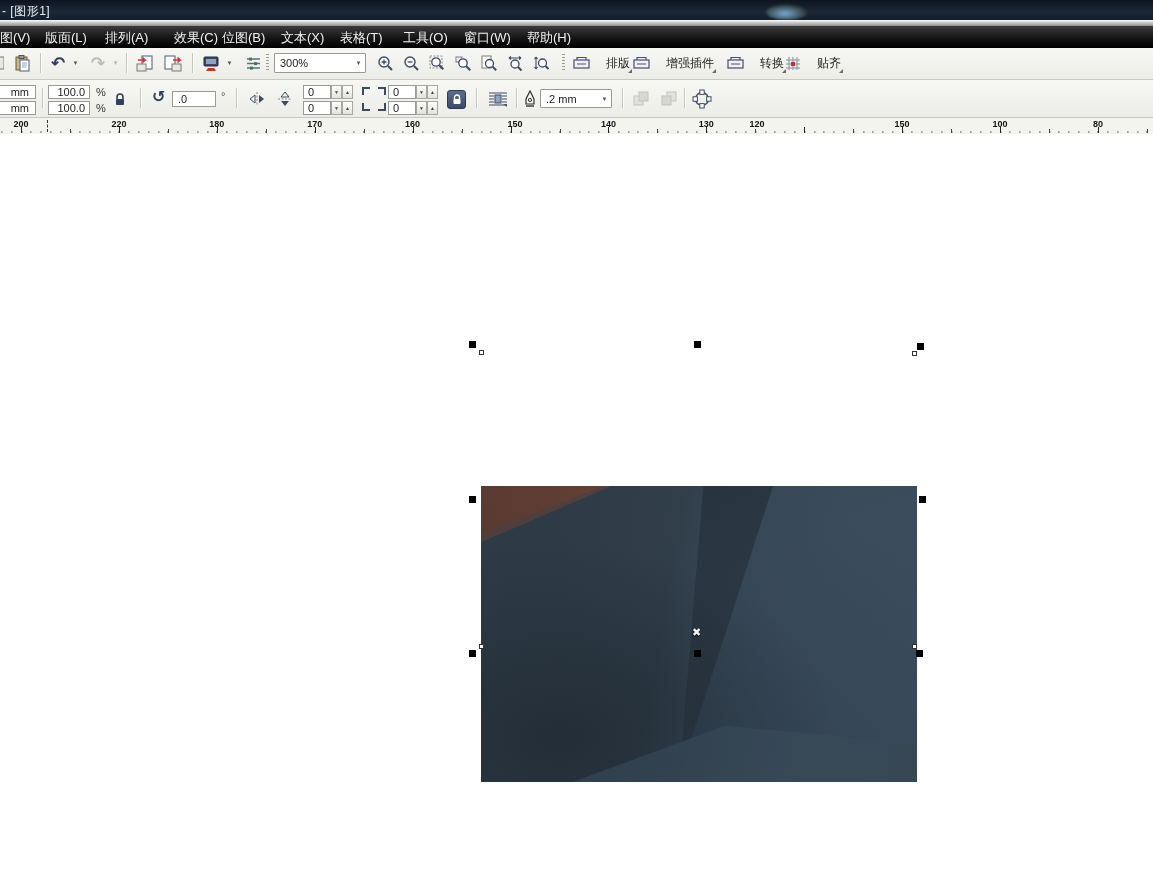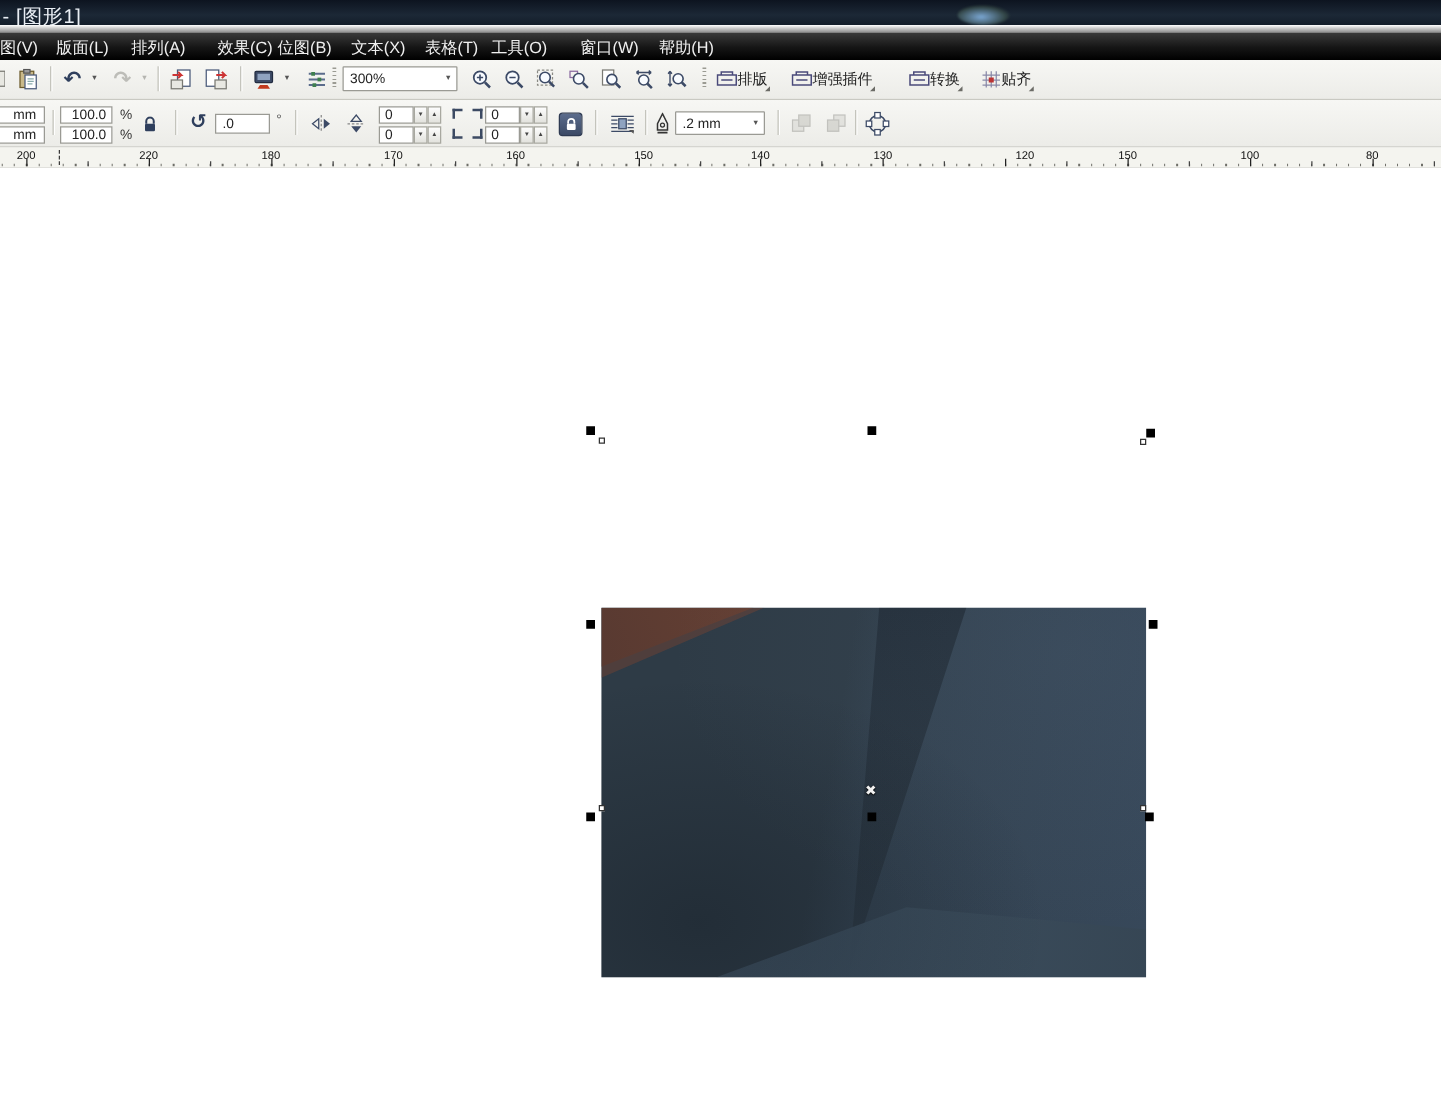--- a/index.html
+++ b/index.html
@@ -4,21 +4,21 @@
 <style>
   html,body{margin:0;padding:0;}
   body{
     width:1153px;height:887px;position:relative;overflow:hidden;
     font-family:"Liberation Sans","DejaVu Sans",sans-serif;
     background:#ffffff;
   }
   
   .titlebar{position:absolute;left:0;top:0;width:1153px;height:20px;
     background:linear-gradient(to bottom,#0d1420,#1c2836 60%,#131d2a);color:#e9eef4;}
-  .title-text{position:absolute;left:2px;top:3px;font-size:16px;letter-spacing:.5px;}
+  .title-text{position:absolute;left:2px;top:3px;font-size:12px;letter-spacing:.5px;}
   .title-glow{position:absolute;left:766px;top:4px;width:42px;height:16px;border-radius:50%;
     background:radial-gradient(ellipse at 45% 60%,rgba(140,190,240,.85),rgba(120,160,120,.25) 60%,transparent 75%);
     filter:blur(1px);}
   .titlebar-band{position:absolute;left:0;top:20px;width:1153px;height:6px;
     background:linear-gradient(to bottom,#ffffff,#c9c9c9 45%,#8d8d8d);}
   
   .menubar{position:absolute;left:0;top:26px;width:1153px;height:22px;
     background:linear-gradient(to bottom,#3b3b3b,#151515 55%,#000000);}
   .menu-item{position:absolute;top:3px;color:#f0f0f0;font-size:13px;cursor:default;white-space:nowrap;}
   
@@ -32,39 +32,39 @@
   .tb-grip{position:absolute;top:6px;width:3px;height:18px;
     background:repeating-linear-gradient(to bottom,#9a9a92 0 1px,transparent 1px 3px);}
   .caret{font-size:6px;color:#555;line-height:1;}
   .caret.dis{color:#b5b5b0;}
   .glyph-undo{font-size:17px;color:#2f3f5d;font-weight:bold;line-height:1;}
   .glyph-redo{font-size:17px;color:#bdbdb8;font-weight:bold;line-height:1;}
   .combo{position:absolute;background:#ffffff;border:1px solid #9a9a94;border-radius:1px;
     font-size:11px;color:#222;display:flex;align-items:center;box-sizing:border-box;}
   .combo .combo-val{flex:1;padding-left:5px;}
   .combo .combo-arrow{width:13px;text-align:center;}
-  .plugin-btn{position:absolute;top:3px;height:24px;display:flex;align-items:center;gap:0;
+  .plugin-btn{position:absolute;top:3px;height:24px;display:flex;align-items:center;gap:16px;
     font-size:12px;color:#222;padding:0 3px;}
   .plugin-btn:after{content:"";position:absolute;right:1px;bottom:2px;width:0;height:0;
     border-left:4px solid transparent;border-bottom:4px solid #6b6b66;}
   
   .field{position:absolute;background:#ffffff;border:1px solid #9a9a94;font-size:11px;color:#222;
     display:flex;align-items:center;box-sizing:border-box;height:14px;}
   .spin-btn{position:absolute;width:11px;height:14px;background:linear-gradient(#fdfdfd,#e2e2dd);
     border:1px solid #a8a8a0;box-sizing:border-box;font-size:5px;color:#444;
     display:flex;align-items:center;justify-content:center;}
   .bracket{position:absolute;width:8px;height:8px;box-sizing:border-box;border:0 solid #3c4a63;}
   .icon-cell{position:absolute;display:flex;align-items:center;justify-content:center;}
   
   .ruler{position:absolute;left:0;top:118px;width:1153px;height:16px;
     background:#f4f4ef;border-bottom:1px solid #8f8f88;}
   .ruler-dots{position:absolute;left:0;bottom:1px;width:100%;height:2px;
     background:repeating-linear-gradient(90deg,#6e6e68 0 1px,transparent 1px 9.79px);
     background-position-x:1.4px;}
-  .ruler-label{position:absolute;top:1px;transform:translateX(-50%);font-size:9px;color:#111;}
+  .ruler-label{position:absolute;top:1px;transform:translateX(-50%);font-size:9px;color:#111;font-weight:bold;}
   .ruler-tick{position:absolute;bottom:1px;width:1px;height:6px;background:#222;}
   .ruler-tick.mid{height:4px;background:#444;}
   .ruler-cursor{position:absolute;top:2px;height:12px;width:0;border-left:1px dashed #3a3a3a;}
   
   .canvas{position:absolute;left:0;top:134px;width:1153px;height:753px;background:#ffffff;}
   .photo{position:absolute;left:481px;top:352px;width:436px;height:296px;overflow:hidden;}
   .photo>div{position:absolute;inset:0;}
   .ph-base{background:linear-gradient(100deg,#2e3b46 42%,#334250 52%,#37485a 100%);}
   .ph-brown-soft{clip-path:polygon(0 0,30% 0,0 19%);background:#6b4234;opacity:.55;}
   .ph-brown{clip-path:polygon(0 0,28% 0,0 16%);
@@ -95,21 +95,21 @@
 <div class="titlebar-band"></div>
 
 <div class="menubar">
   <span class="menu-item" style="left:0px">图(V)</span>
   <span class="menu-item" style="left:45px">版面(L)</span>
   <span class="menu-item" style="left:105px">排列(A)</span>
   <span class="menu-item" style="left:174px">效果(C)</span>
   <span class="menu-item" style="left:222px">位图(B)</span>
   <span class="menu-item" style="left:281px">文本(X)</span>
   <span class="menu-item" style="left:340px">表格(T)</span>
-  <span class="menu-item" style="left:393px">工具(O)</span>
+  <span class="menu-item" style="left:403px">工具(O)</span>
   <span class="menu-item" style="left:464px">窗口(W)</span>
   <span class="menu-item" style="left:527px">帮助(H)</span>
 </div>
 
 <div class="toolbar">
   <div class="tb-btn" style="left:-14px;width:20px">
     <svg width="16" height="16">
         <rect x="10" y="2" width="6" height="12" fill="#e8e8e2" stroke="#7a7a74"></rect>
       </svg>
   </div>
@@ -438,21 +438,21 @@
 <div class="ruler">
   <div class="ruler-dots"></div>
   <span class="ruler-label" style="left:21px">200</span>
   <span class="ruler-label" style="left:118.9px">220</span>
   <span class="ruler-label" style="left:216.8px">180</span>
   <span class="ruler-label" style="left:314.7px">170</span>
   <span class="ruler-label" style="left:412.6px">160</span>
   <span class="ruler-label" style="left:515px">150</span>
   <span class="ruler-label" style="left:608.4px">140</span>
   <span class="ruler-label" style="left:706.3px">130</span>
-  <span class="ruler-label" style="left:820px">120</span>
+  <span class="ruler-label" style="left:757px">120</span>
   <span class="ruler-label" style="left:902.1px">150</span>
   <span class="ruler-label" style="left:1000px">100</span>
   <span class="ruler-label" style="left:1097.9px">80</span>
   <div class="ruler-tick" style="left:21px"></div>
     <div class="ruler-tick" style="left:118.9px"></div>
   <div class="ruler-tick" style="left:216.8px"></div>
     <div class="ruler-tick" style="left:314.7px"></div>
   <div class="ruler-tick" style="left:412.6px"></div>
     <div class="ruler-tick" style="left:510.5px"></div>
   <div class="ruler-tick" style="left:608.4px"></div>

